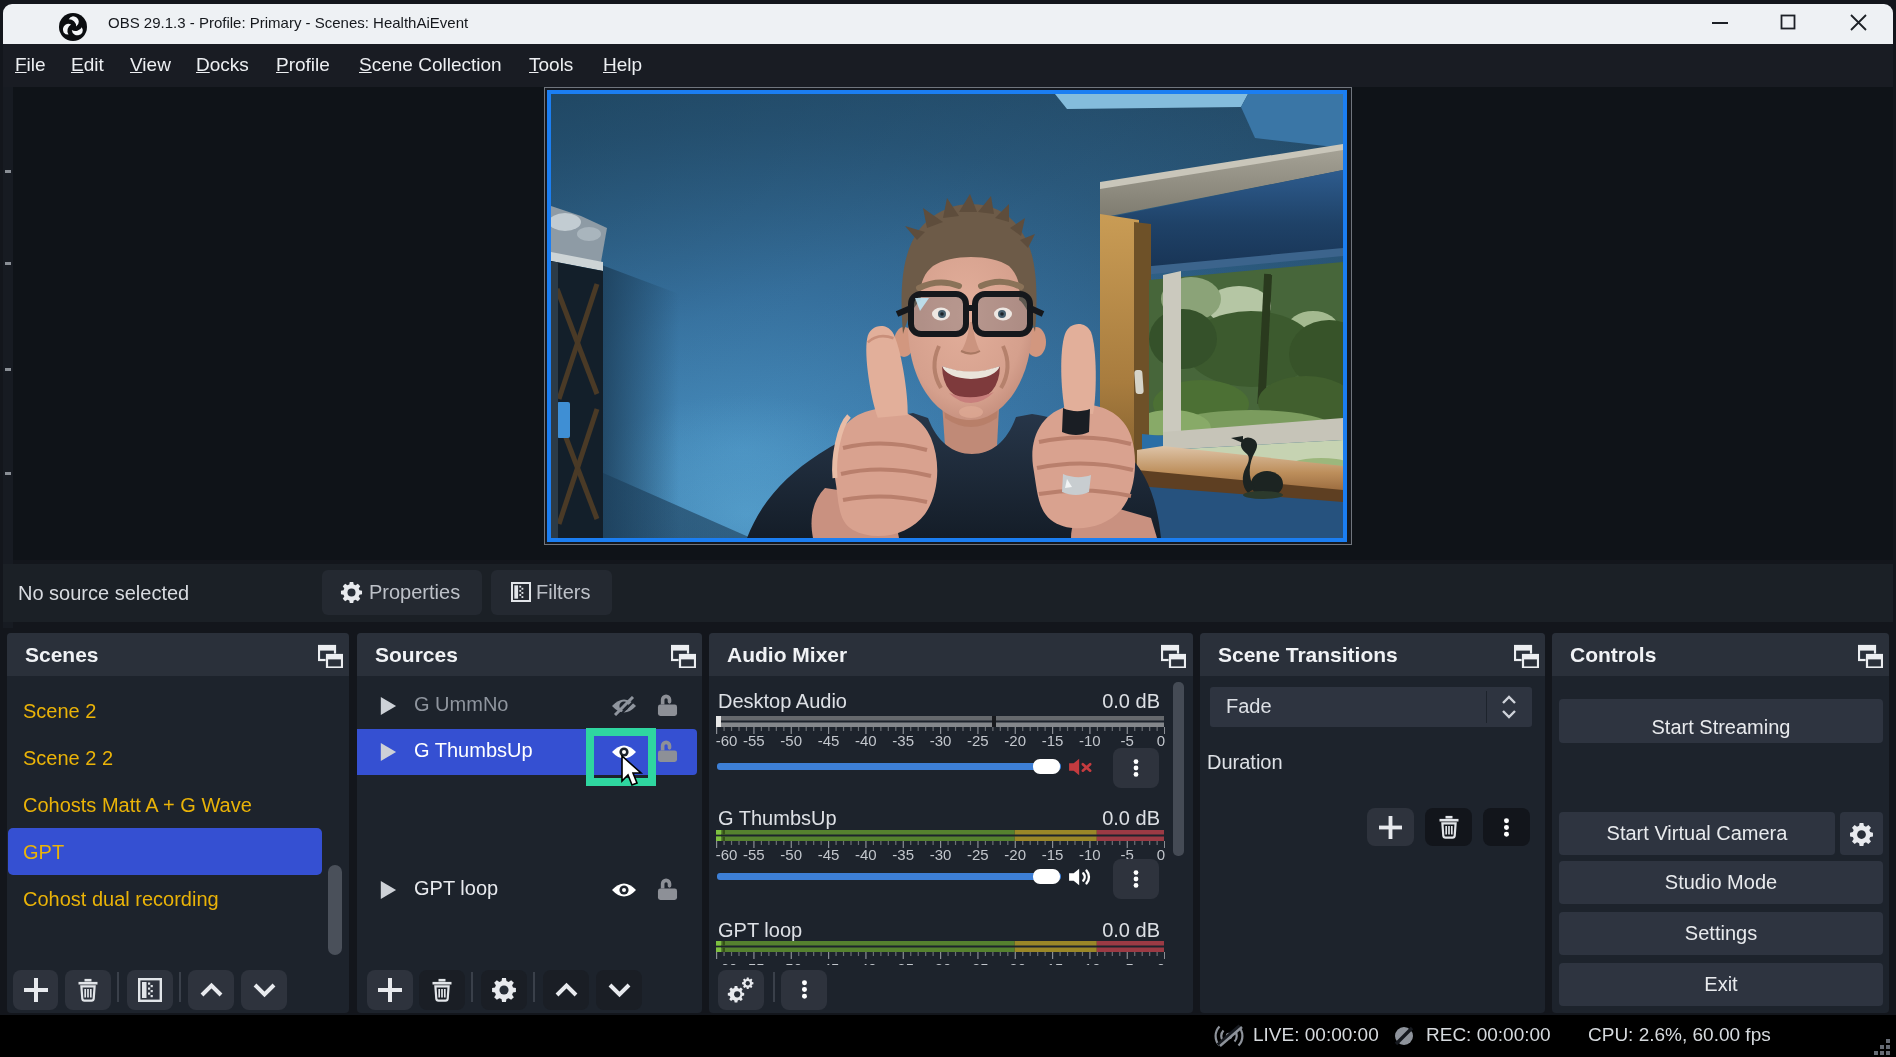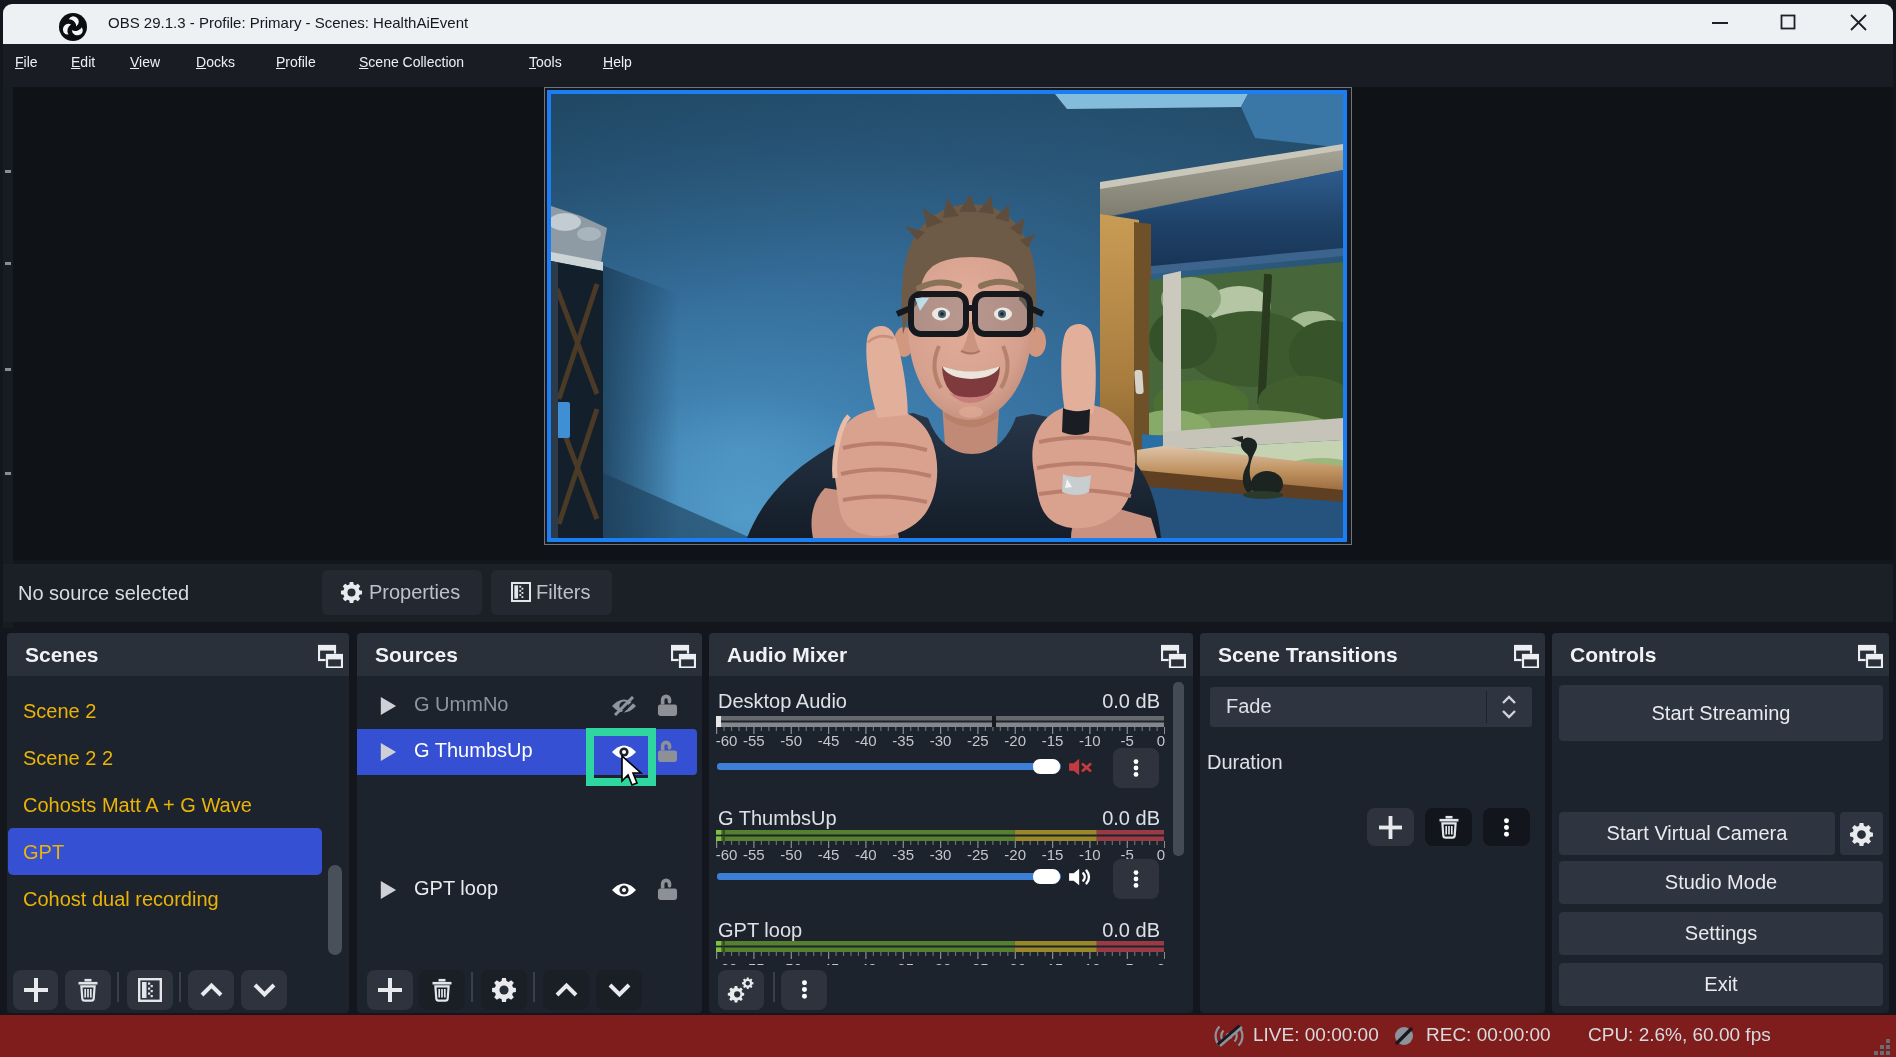--- a/index.html
+++ b/index.html
@@ -6,21 +6,21 @@
 html,body { width:1896px; height:1057px; overflow:hidden; }
 body { background:#13161c; font-family:"Liberation Sans", sans-serif; position:relative; }
 .abs { position:absolute; }
 
 
 #titlebar { left:3px; top:4px; width:1890px; height:40px; background:#eef1f4; border-radius:9px 9px 0 0; }
 #titletext { left:108px; top:14px; font-size:15px; color:#15181d; }
 .winbtn { color:#1c2026; }
 
 
-#menubar { left:3px; top:44px; width:1890px; height:43px; background:#191c23; color:#edeff2; font-size:14px; }
+#menubar { left:3px; top:44px; width:1890px; height:43px; background:#191c23; color:#edeff2; font-size:19px; }
 #menubar span.mi { position:absolute; top:10px; }
 
 
 #stage { left:3px; top:87px; width:1890px; height:473px; background:#0f1318; }
 #leftstrip { left:3px; top:87px; width:10px; height:541px; background:#171b22; }
 #previewframe { left:544px; top:87px; width:808px; height:458px; border:1px solid #70757d; background:#15181e; }
 #previewblue { left:547px; top:90px; width:800px; height:452px; border:4px solid #1b7ef2; }
 
 
 #srcbar { left:3px; top:564px; width:1890px; height:58px; background:#1b2026; }
@@ -41,21 +41,21 @@
 .srow { position:absolute; left:0; width:340px; height:46px; font-size:20px; border-radius:0 4px 4px 0; }
 .dimtx { color:#8f959e; }
 
 .mlab { position:absolute; font-size:20px; color:#dde0e5; }
 .mval { position:absolute; right:33px; font-size:20px; color:#dde0e5; }
 .sltrack { position:absolute; left:8px; width:344px; height:7px; border-radius:3px; background:#3d7fd6; }
 .slhandle { position:absolute; left:324px; width:27px; height:15px; border-radius:7px; background:#fff; }
 
 .cbtn { position:absolute; left:7px; width:324px; height:43px; background:#2e3440; border-radius:4px; color:#e8eaed; font-size:20px; text-align:center; line-height:43px; }
 
-#statusbar { left:0; top:1015px; width:1896px; height:42px; background:#7f1d1d; color:#d6dade; font-size:19px; }
+#statusbar { left:0; top:1015px; width:1896px; height:42px; background:#000000; color:#d6dade; font-size:19px; }
 </style>
 </head>
 <body>
 <div class="abs" id="titlebar"></div>
 <div class="abs" id="titletext">OBS 29.1.3 - Profile: Primary - Scenes: HealthAiEvent</div>
 
 <svg class="abs" style="left:58px;top:12px" width="30" height="30" viewBox="0 0 30 30">
  <circle cx="15" cy="15" r="14" fill="#0b0d10"></circle>
  <g fill="#f4f6f8">
   <path transform="rotate(0 15 15)" d="M15 4.2 a5.9 5.9 0 0 1 5.8 5.4 a5.9 5.9 0 0 1 -2.6 5 a7.3 7.3 0 0 0 -7.5 -7.3 a5.9 5.9 0 0 1 4.3 -3.1 z"></path>
@@ -857,21 +857,21 @@
     </svg>
 </div>
 
 <div class="panel" id="p-controls" style="left:1552px;width:337px">
  <div class="phead">
       <span class="ptitle">Controls</span>
       <svg class="popico" style="right:6px">
         <use href="#popico"></use>
       </svg>
     </div>
- <div class="cbtn" style="top:52px;height:56px;line-height:56px">Start Streaming</div>
+ <div class="cbtn" style="top:66px;height:44px;line-height:56px">Start Streaming</div>
  <div class="cbtn" style="top:179px;width:276px">Start Virtual Camera</div>
  <div class="cbtn" style="top:179px;left:288px;width:43px"></div>
  <svg class="abs" style="left:297px;top:189px" width="25" height="25">
       <use href="#gear"></use>
     </svg>
  <div class="cbtn" style="top:228px">Studio Mode</div>
  <div class="cbtn" style="top:279px">Settings</div>
  <div class="cbtn" style="top:330px">Exit</div>
 </div>
 

